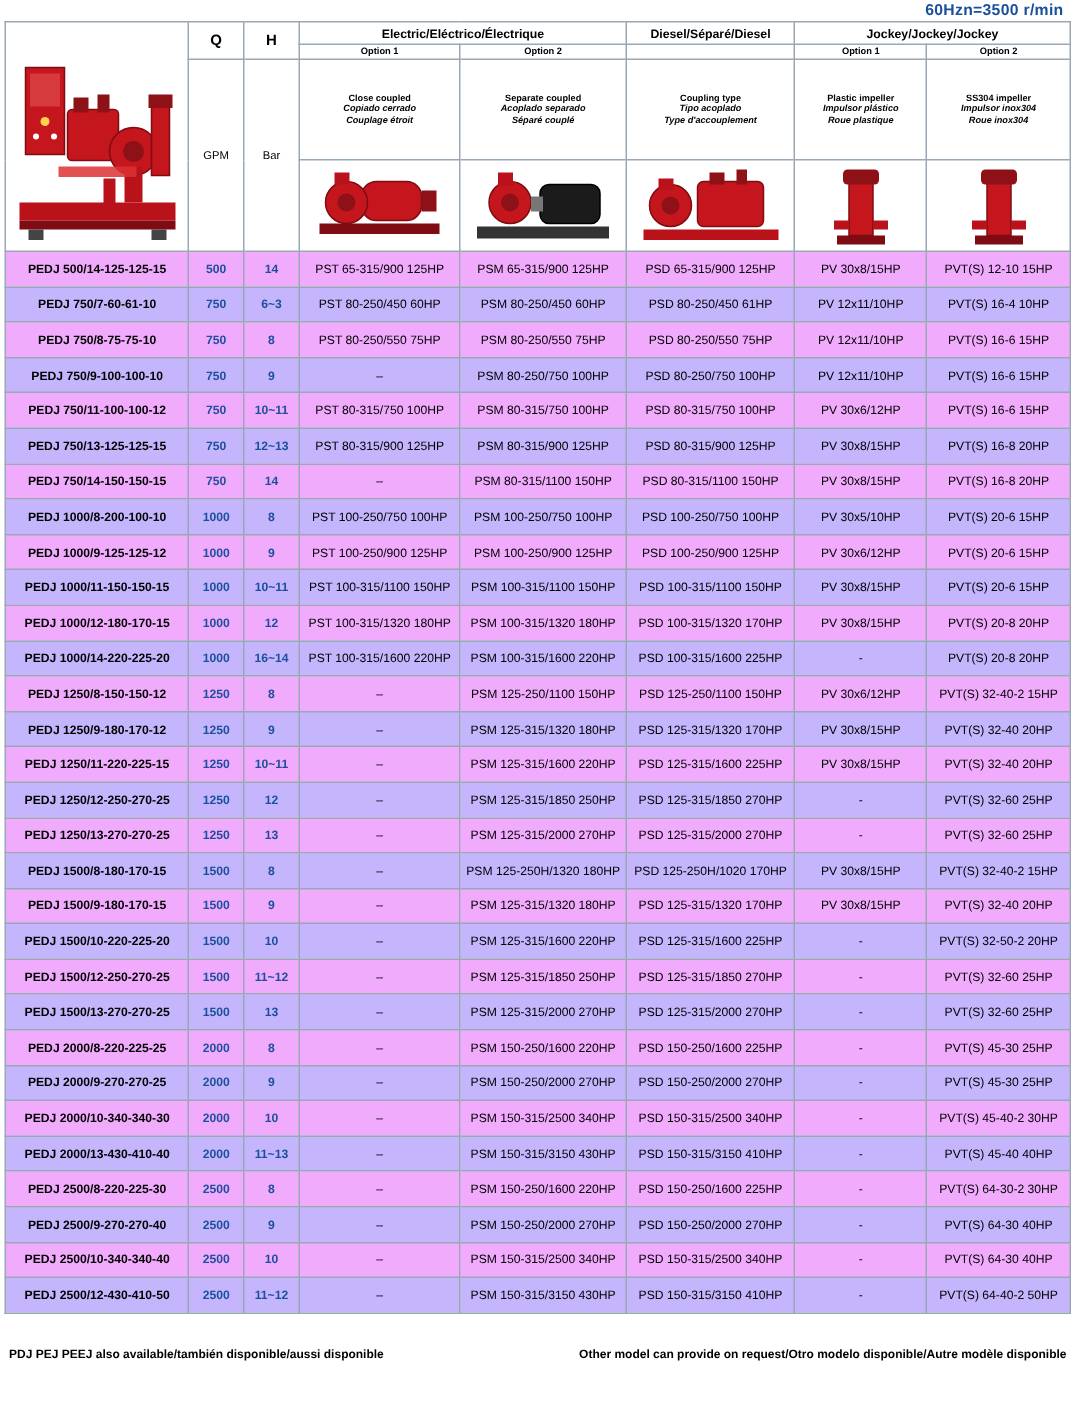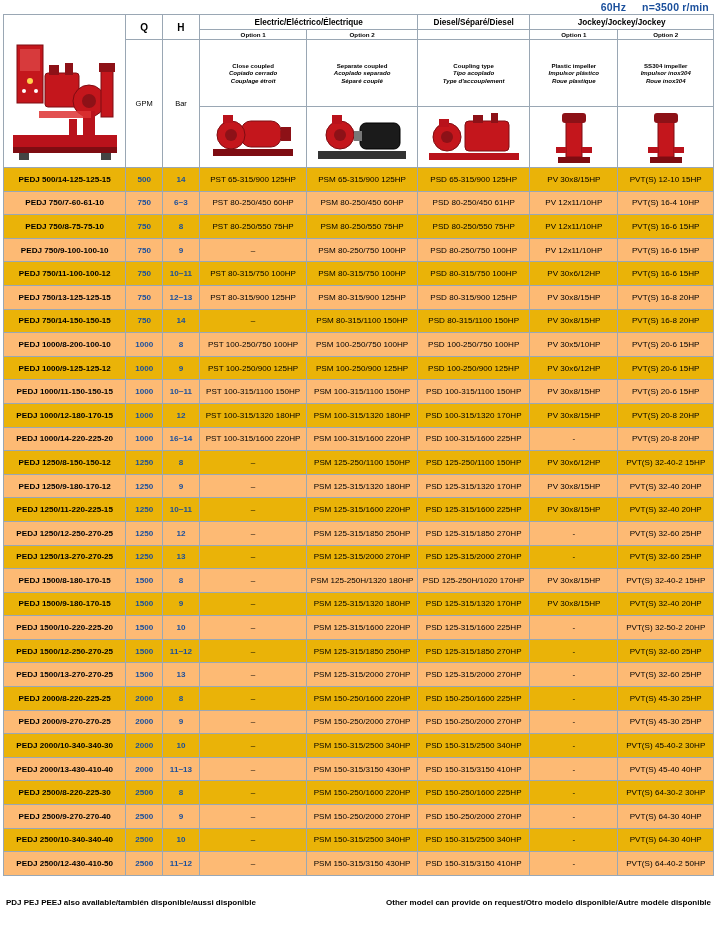--- a/index.html
+++ b/index.html
@@ -13,21 +13,20 @@
     width: 717px; height: 950px;
     position: relative;
     overflow: hidden;
   }
   
   .topline {
     height: 14px;
     display: flex;
     justify-content: flex-end;
     align-items: center;
-    gap: 16px;
     padding-right: 8px;
     font-size: 10.5px;
     font-weight: bold;
     color: #1a4f9c;
     letter-spacing: 0.2px;
   }
   
   table.main {
     border-collapse: collapse;
     width: 711px;
@@ -74,22 +73,22 @@
   
   .r td { height: 23.6px; font-size: 8.1px; }
   .model {
     font-weight: bold;
     font-size: 8.4px;
     text-align: center;
     color: #000;
   }
   .num { font-weight: bold; font-size: 8.4px; color:#1a4f9c; }
   .cellv { font-size: 8.1px; color:#000; }
-  .alt { background: #eab308; }
-  .white { background: #fdba74; }
+  .alt { background: #f0abfc; }
+  .white { background: #c4b5fd; }
   
   .footer {
     display:flex;
     justify-content:space-between;
     align-items:center;
     padding: 4px 6px 0 6px;
     font-size: 8px;
     font-weight: bold;
     color:#000;
     margin-top:18px;

